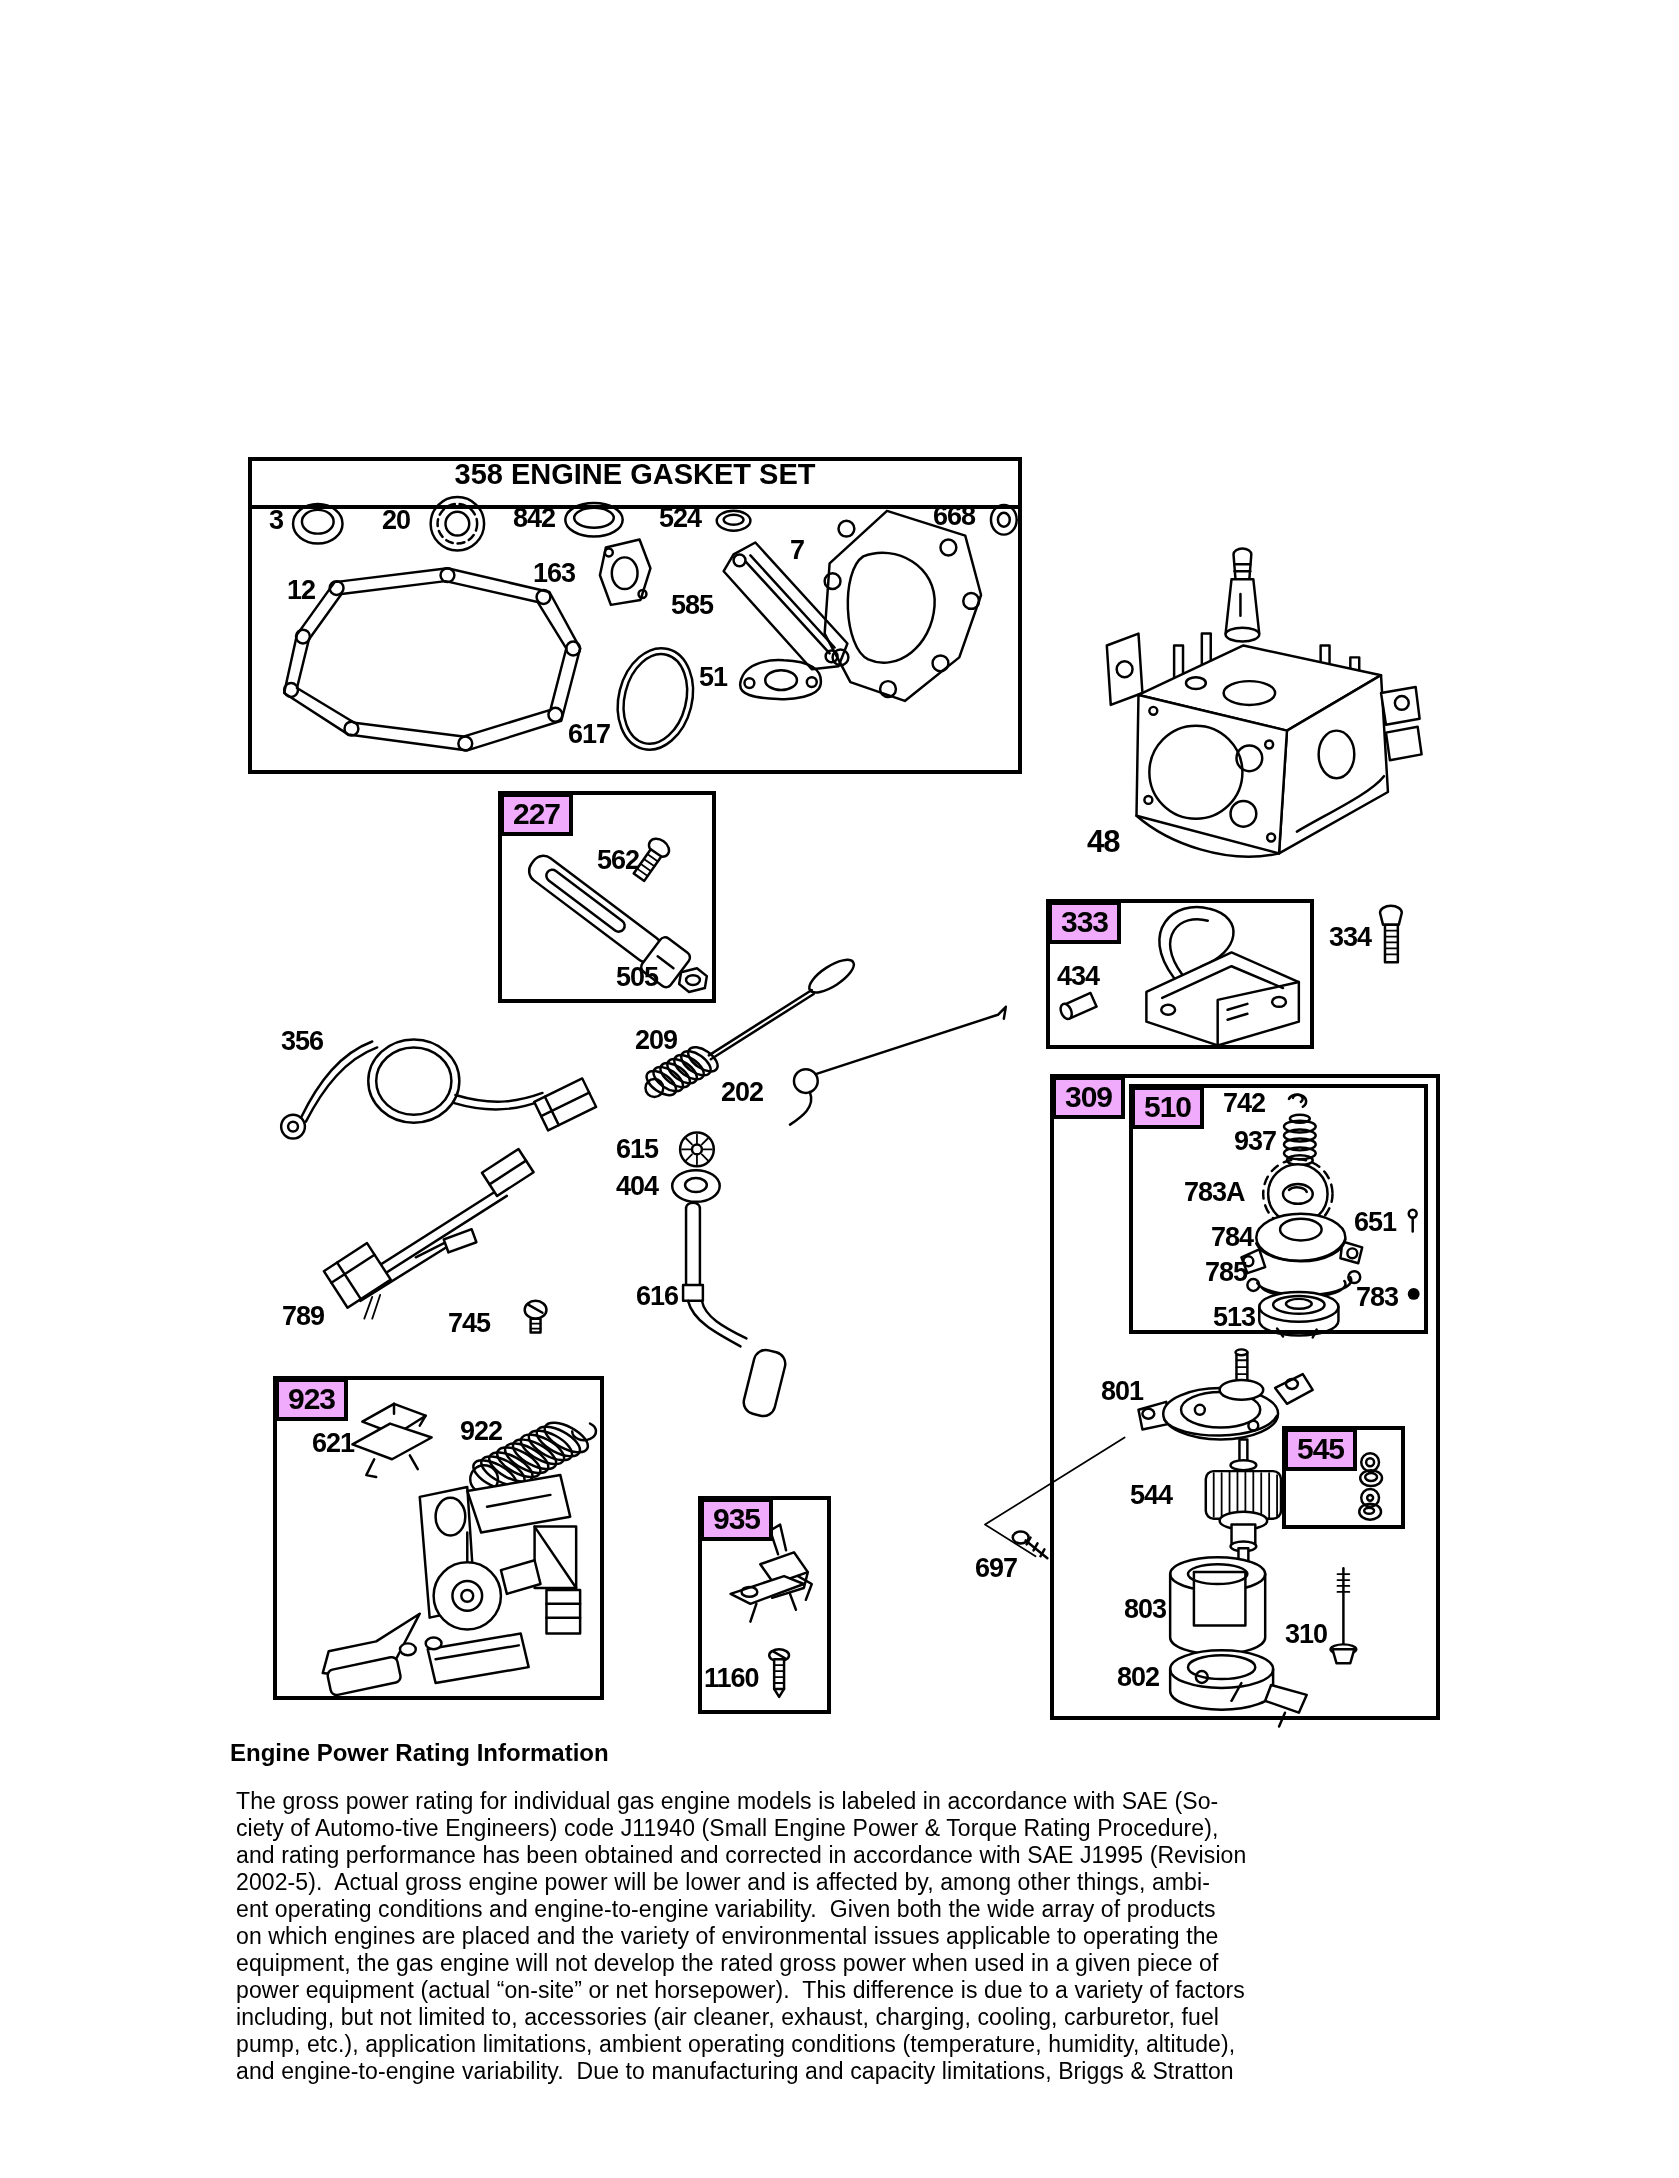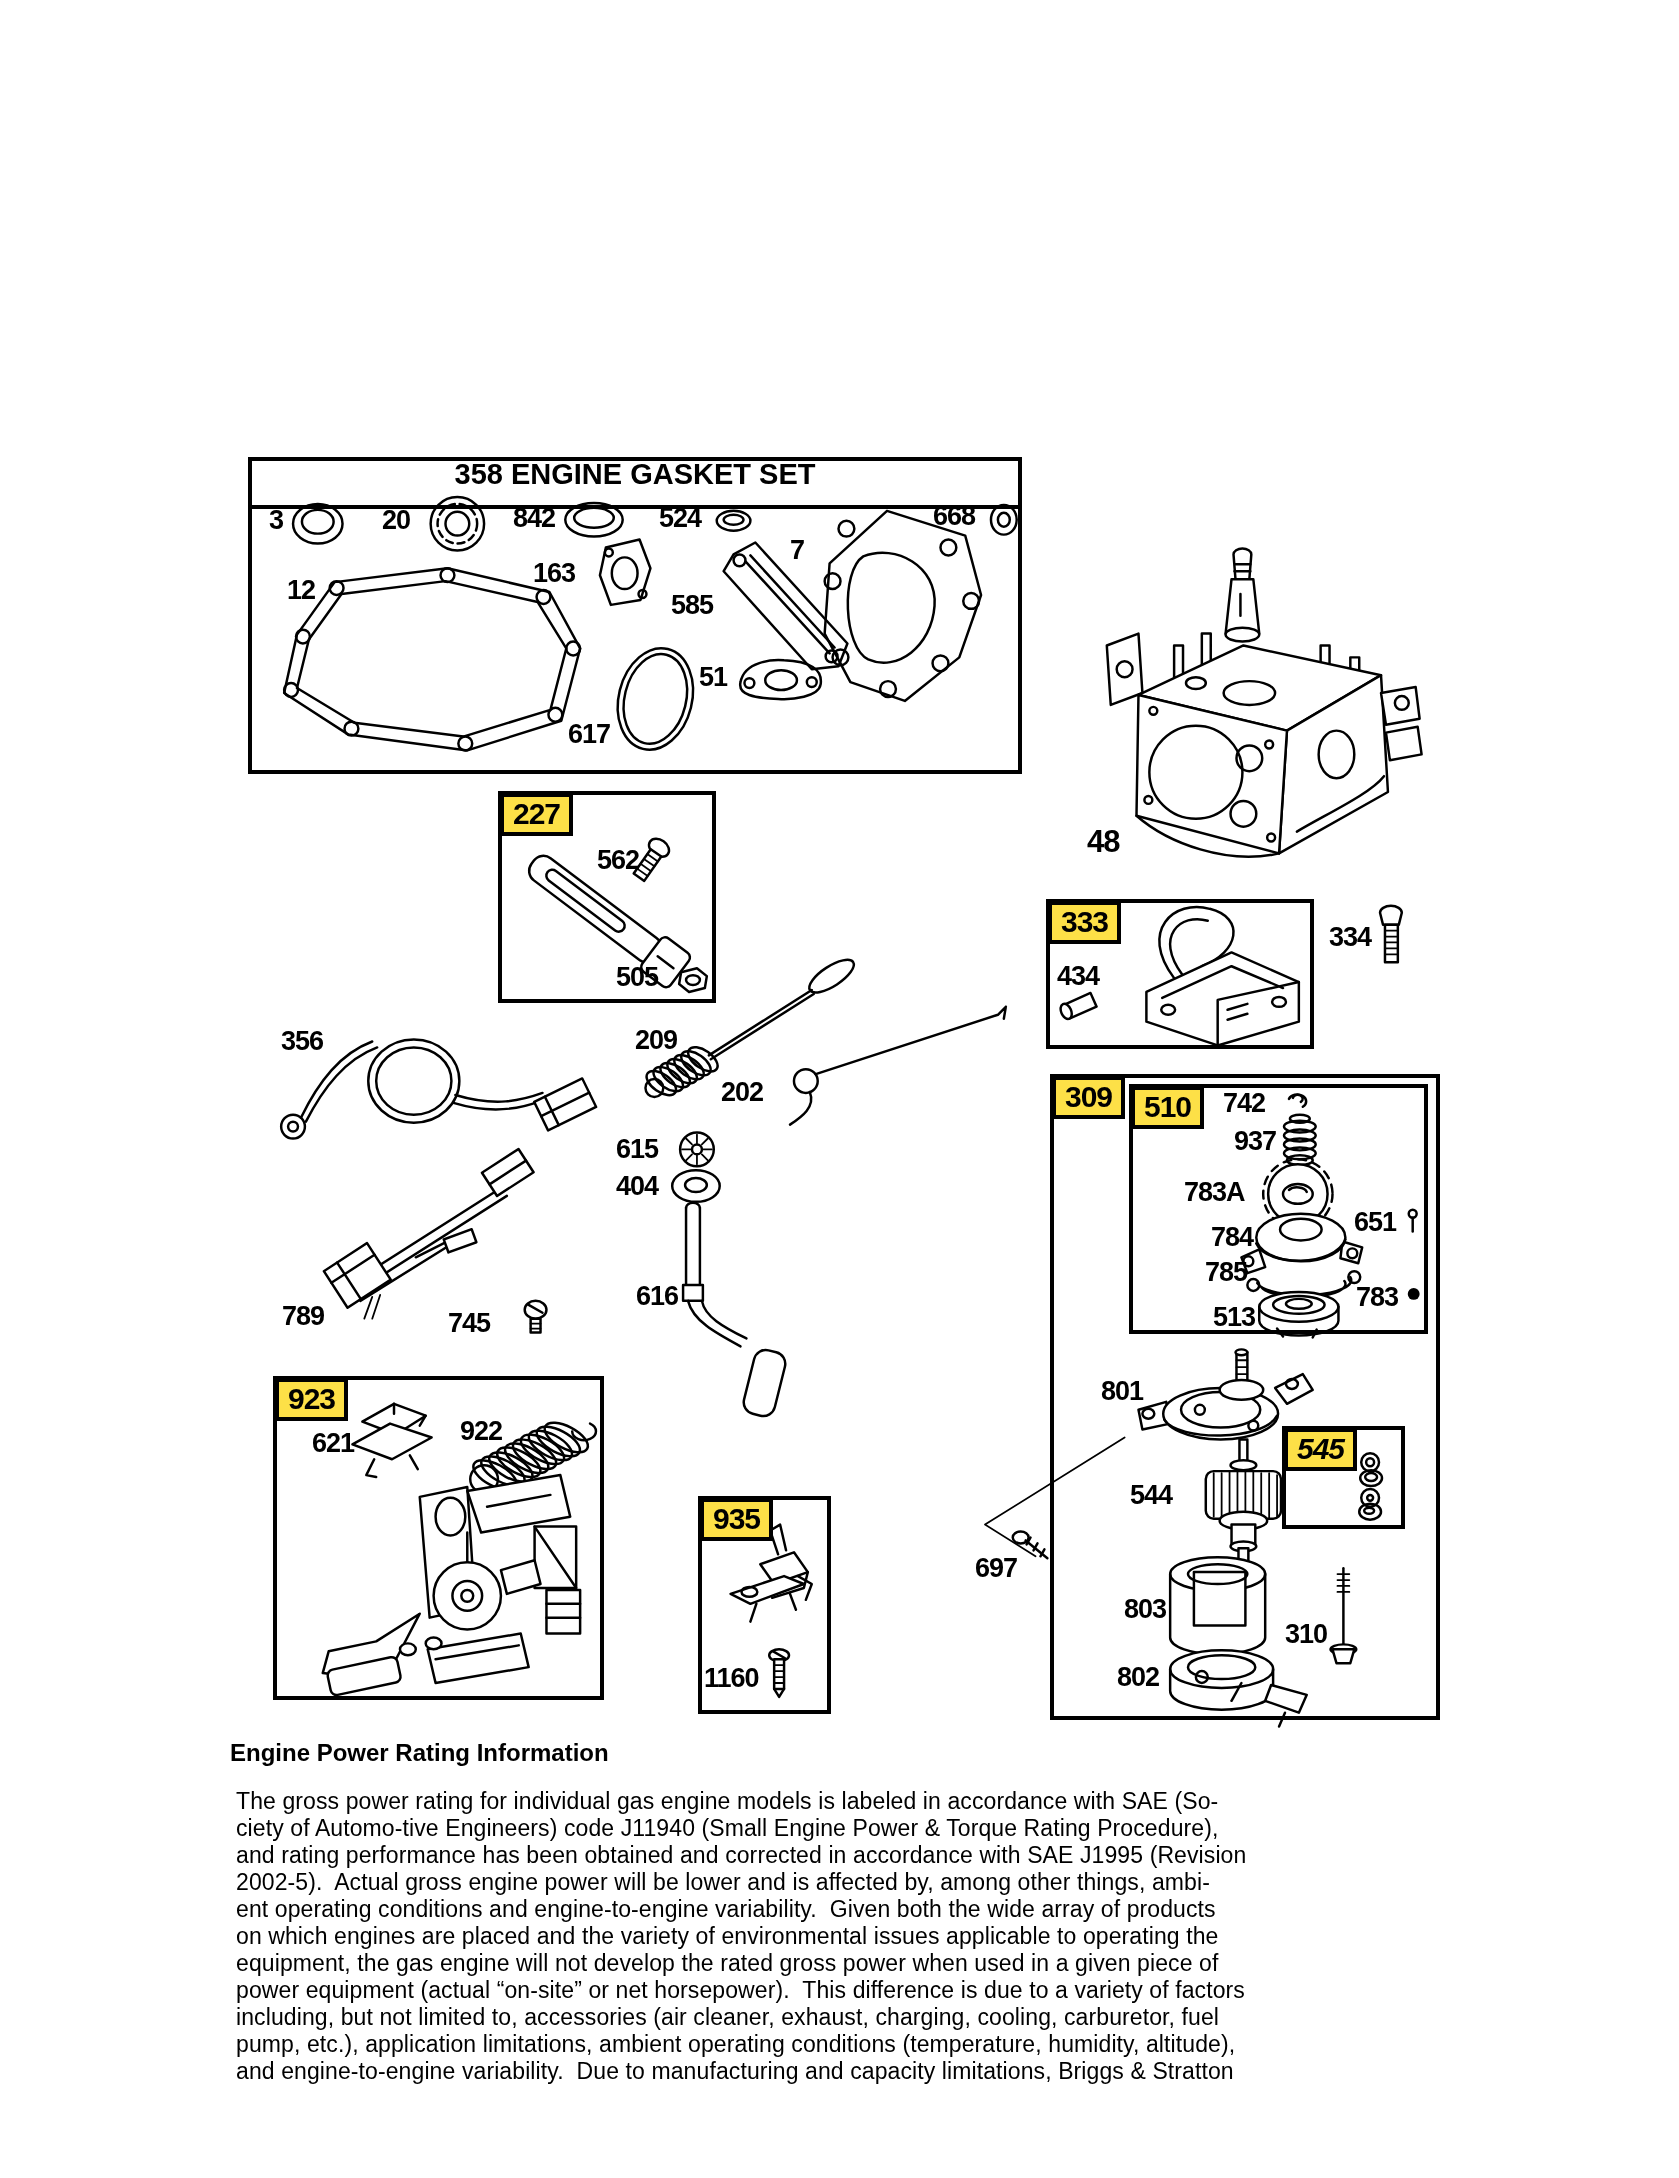--- a/index.html
+++ b/index.html
@@ -1,19 +1,19 @@
 <!DOCTYPE html>
 <html><head>
 <meta charset="utf-8">
 <style>
   html,body{margin:0;padding:0;background:#fff;}
   #page{position:relative;width:1679px;height:2178px;background:#fff;overflow:hidden;
         font-family:"Liberation Sans",sans-serif;color:#000;}
   .pbox{position:absolute;border:4px solid #000;background:#fff;box-sizing:border-box;}
-  .ptab{position:absolute;border:4px solid #000;background:#fde047;box-sizing:border-box;
+  .ptab{position:absolute;border:4px solid #000;background:#f0abfc;box-sizing:border-box;
         font:bold 30px "Liberation Sans",sans-serif;letter-spacing:-1px;
         padding:2px 9px 3px 9px;line-height:1;z-index:6;}
   .pl{position:absolute;font:bold 27px "Liberation Sans",sans-serif;letter-spacing:-1px;
       line-height:1;z-index:6;white-space:pre;}
   .gtitle{position:absolute;left:248px;top:457px;width:774px;height:52px;
           border-bottom:4px solid #000;box-sizing:border-box;text-align:center;
           font:bold 29px "Liberation Sans",sans-serif;letter-spacing:0px;line-height:34px;z-index:6;}
   #art{position:absolute;left:0;top:0;z-index:4;}
   #art *{stroke:#000;stroke-width:2.5;fill:none;stroke-linejoin:round;stroke-linecap:round;}
   #art .w{fill:#fff;}
@@ -415,21 +415,21 @@
         <path d="M1254,1700 l-10,18"></path>
       <path class="w" d="M1284,1702 l36,10 l-8,18 l-34,-12 Z"></path>
         <path d="M1298,1730 l-6,14"></path>
     </g>
   </svg>
 
   <div class="ptab" style="left:500px;top:793px;">227</div>
   <div class="ptab" style="left:1048px;top:901px;">333</div>
   <div class="ptab" style="left:1052px;top:1076px;">309</div>
   <div class="ptab" style="left:1131px;top:1086px;">510</div>
-  <div class="ptab" style="left:1284px;top:1428px;font-style:italic;">545</div>
+  <div class="ptab" style="left:1284px;top:1428px;">545</div>
   <div class="ptab" style="left:275px;top:1378px;">923</div>
   <div class="ptab" style="left:700px;top:1498px;">935</div>
 
   <div class="pl" style="left:269px;top:507px;">3</div>
   <div class="pl" style="left:382px;top:507px;">20</div>
   <div class="pl" style="left:513px;top:505px;">842</div>
   <div class="pl" style="left:659px;top:505px;">524</div>
   <div class="pl" style="left:933px;top:503px;">668</div>
   <div class="pl" style="left:790px;top:537px;">7</div>
   <div class="pl" style="left:533px;top:560px;">163</div>

